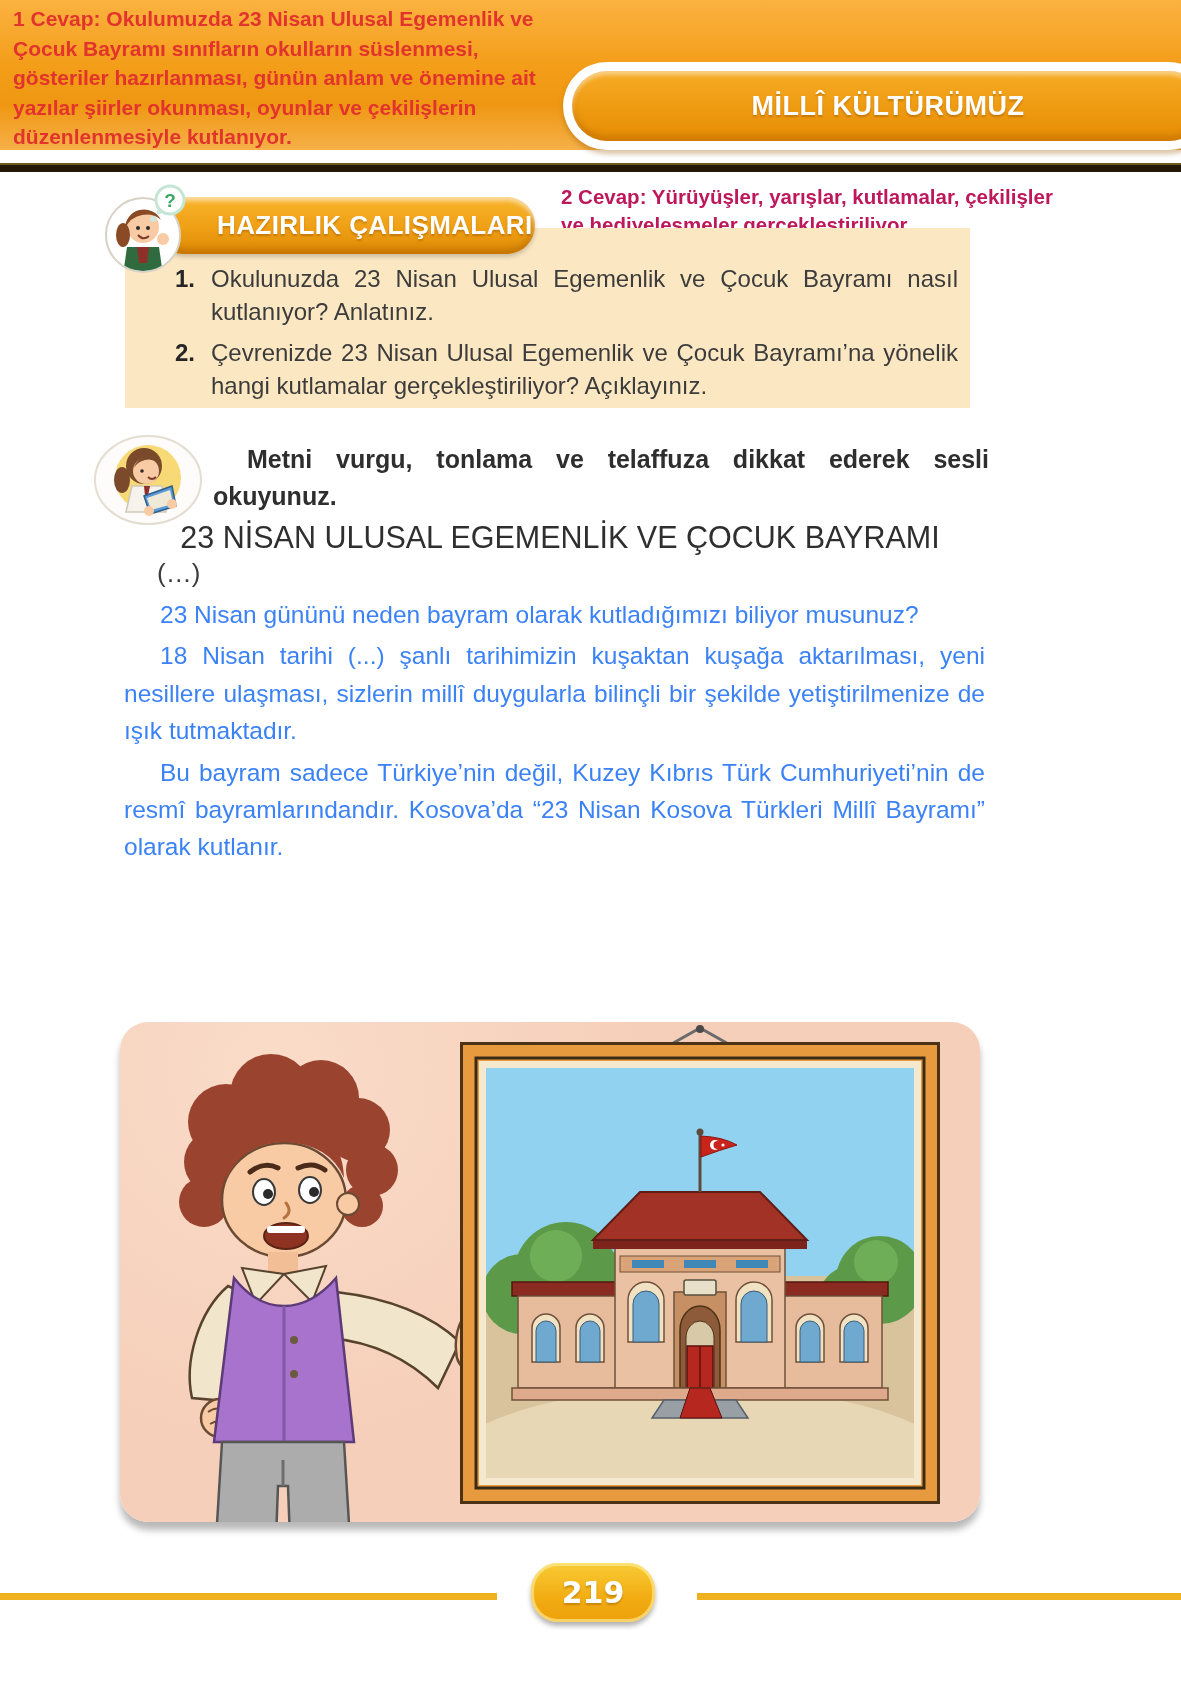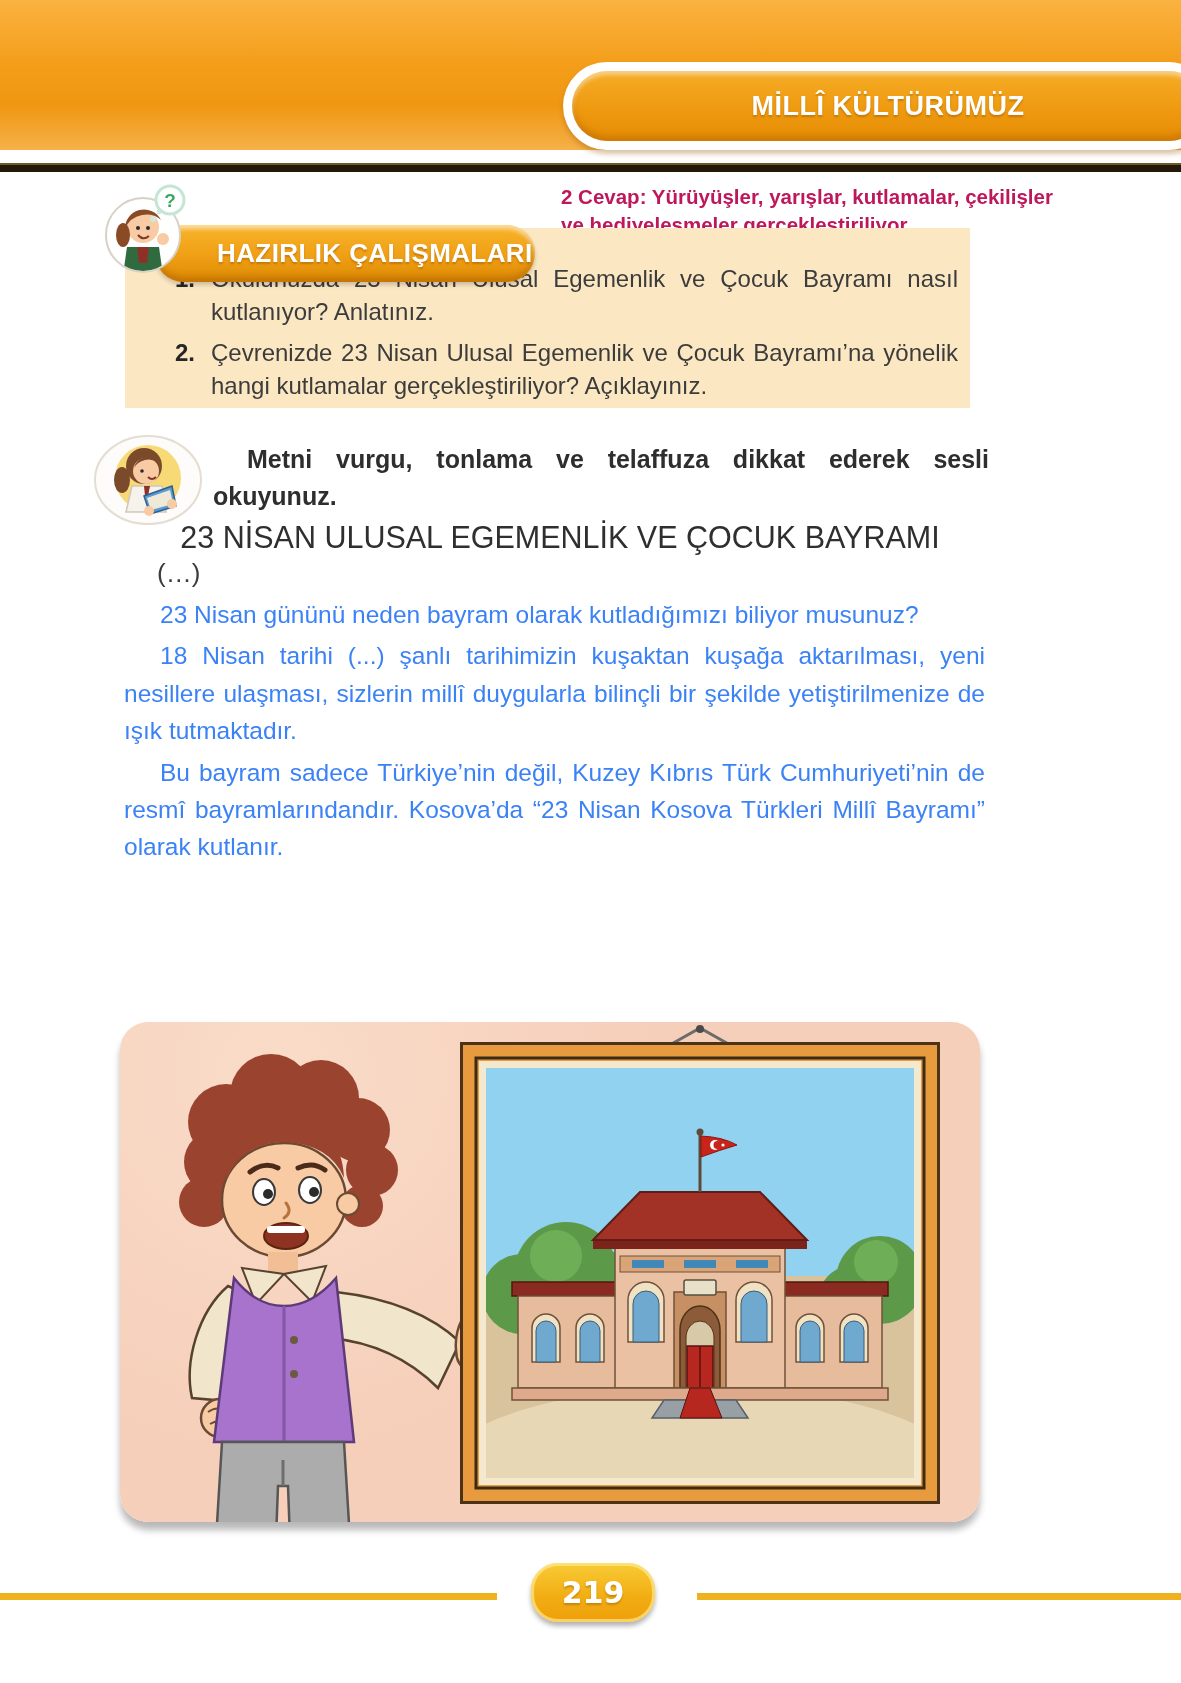--- a/index.html
+++ b/index.html
@@ -44,21 +44,21 @@
     position:absolute;left:125px;top:228px;width:845px;height:180px;
     background:#fbe7c2;box-sizing:border-box;padding:34px 12px 0 50px;
   }
   .prep-item{display:flex;font-size:24px;line-height:33px;color:#3c3c3c;margin-bottom:8px;}
   .prep-item .num{font-weight:bold;color:#262626;width:36px;flex:none;}
   .prep-item .txt{text-align:justify;flex:1;}
   .prep-pill{
     position:absolute;left:155px;top:197px;width:380px;height:57px;border-radius:29px;
     background:linear-gradient(180deg,#f8b42c 0%,#ef9f14 55%,#dd8a04 100%);
     box-shadow:inset 0 4px 4px rgba(255,255,255,.55), inset 0 -5px 6px rgba(165,88,0,.45), 0 3px 4px rgba(0,0,0,.18);
-    display:flex;align-items:center;padding-left:62px;box-sizing:border-box;z-index:2;margin-top:28px;
+    display:flex;align-items:center;padding-left:62px;box-sizing:border-box;z-index:2;
   }
   .prep-pill span{
     color:#ffffff;font-size:26px;font-weight:bold;letter-spacing:.4px;
     text-shadow:0 2px 2px rgba(140,70,0,.4);
   }
   .prep-icon{position:absolute;left:103px;top:183px;width:92px;height:92px;z-index:3;}
   
   .read-icon{position:absolute;left:92px;top:434px;width:112px;height:92px;}
   .read-text{
     position:absolute;left:213px;top:441px;width:776px;margin:0;
@@ -99,20 +99,21 @@
     font-family:"DejaVu Sans",sans-serif;font-size:30px;font-weight:bold;color:#ffffff;
     text-shadow:0 2px 2px rgba(160,100,0,.5);
   }
 </style>
 </head>
 <body>
 
 <div class="page">
 
   <header class="banner">
+    <p class="answer1">1 Cevap: Okulumuzda 23 Nisan Ulusal Egemenlik ve Çocuk Bayramı sınıfların okulların süslenmesi, gösteriler hazırlanması, günün anlam ve önemine ait yazılar şiirler okunması, oyunlar ve çekilişlerin düzenlenmesiyle kutlanıyor.</p>
     <div class="unit-capsule">
       <div class="unit-pill">
         <span>MİLLÎ KÜLTÜRÜMÜZ</span>
       </div>
     </div>
   </header>
 
   <div class="divider-dark"></div>
 
   <p class="answer2">2 Cevap: Yürüyüşler, yarışlar, kutlamalar, çekilişler ve hediyeleşmeler gerçekleştiriliyor.</p>

